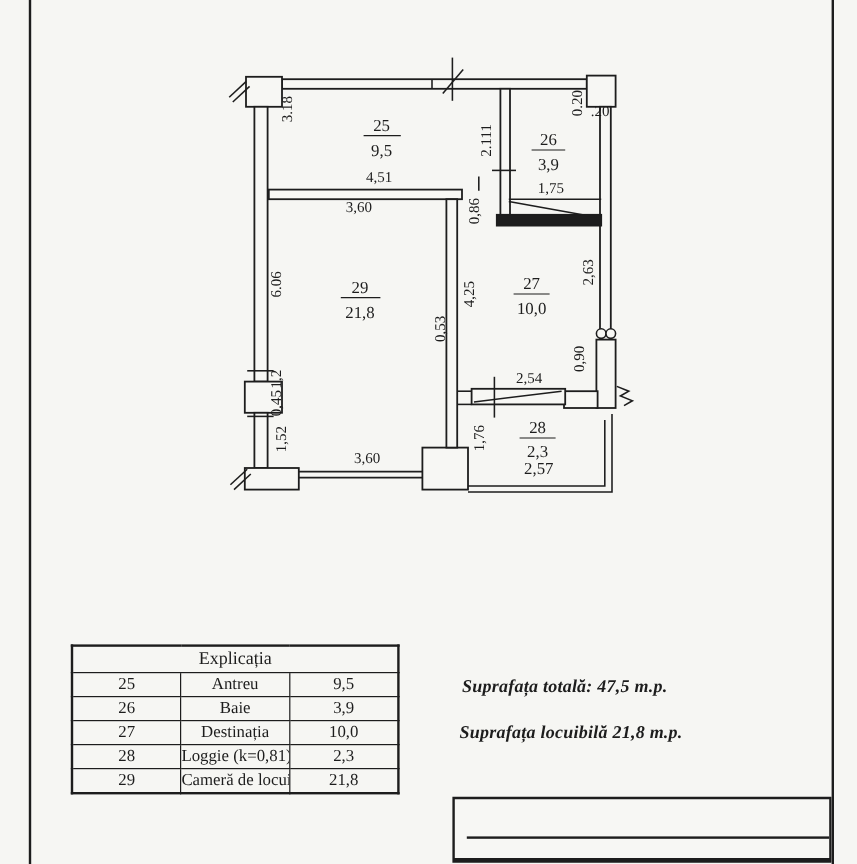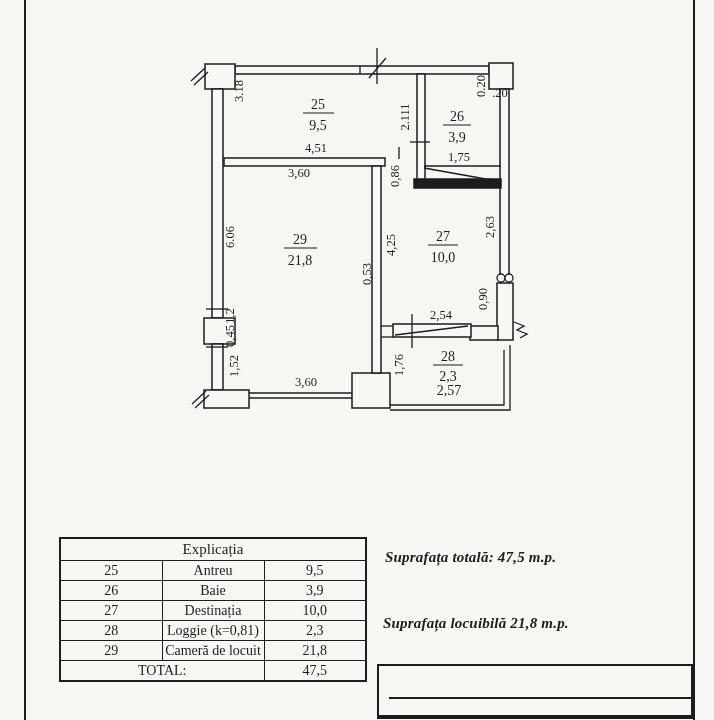--- a/index.html
+++ b/index.html
@@ -6,38 +6,38 @@
   body{
     width:714px;height:720px;position:relative;overflow:hidden;
     background:#f6f6f3;color:#1d1d1d;
     font-family:"Liberation Serif", serif;
   }
   svg text{font-family:"Liberation Serif", serif;fill:#1d1d1d;}
   .dim{font-size:12.5px;}
   .room-num{font-size:14px;}
   .room-area{font-size:14px;}
   .legend-table{
-    position:absolute;left:59px;top:537px;width:308px;
+    position:absolute;left:59px;top:537px;width:274px;
     border-collapse:collapse;table-layout:fixed;
     border:2px solid #1d1d1d;
   }
   .legend-table td{
     border:1px solid #1d1d1d;text-align:center;vertical-align:middle;
     font-size:14px;padding:0;height:19px;line-height:19px;
     overflow:hidden;white-space:nowrap;
   }
   .legend-table td.title-cell{font-size:15px;height:21px;line-height:21px;}
   .legend-table td.hdr{height:21px;line-height:21px;}
   .legend-table td.sup{font-size:13px;}
   .note{
     position:absolute;font-style:italic;font-weight:bold;font-size:15px;
     white-space:nowrap;letter-spacing:.2px;
   }
-  .note-total{left:385px;top:549px;}
-  .note-livable{left:383px;top:603px;margin-top:12px;}
+  .note-total{left:385px;top:565px;}
+  .note-livable{left:383px;top:603px;}
   .stamp-box{
     position:absolute;left:377px;top:664px;width:312px;height:49px;
     border:2px solid #1d1d1d;border-bottom-width:4px;background:#f7f7f4;
   }
   .stamp-line{
     position:absolute;left:10px;top:31px;width:302px;height:2px;background:#1d1d1d;
   }
 </style>
 </head>
 <body>
@@ -167,24 +167,20 @@
   <tr>
     <td>28</td>
     <td>Loggie (k=0,81)</td>
     <td>2,3</td>
   </tr>
   <tr>
     <td>29</td>
     <td>Cameră de locuit</td>
     <td>21,8</td>
   </tr>
-  <tr>
-    <td colspan="2">TOTAL:</td>
-    <td>47,5</td>
-  </tr>
 </tbody>
   </table>
 
 <div class="note note-total">Suprafața totală: 47,5 m.p.</div>
 <div class="note note-livable">Suprafața locuibilă 21,8 m.p.</div>
 
 <div class="stamp-box">
   <div class="stamp-line"></div>
 </div>
 

